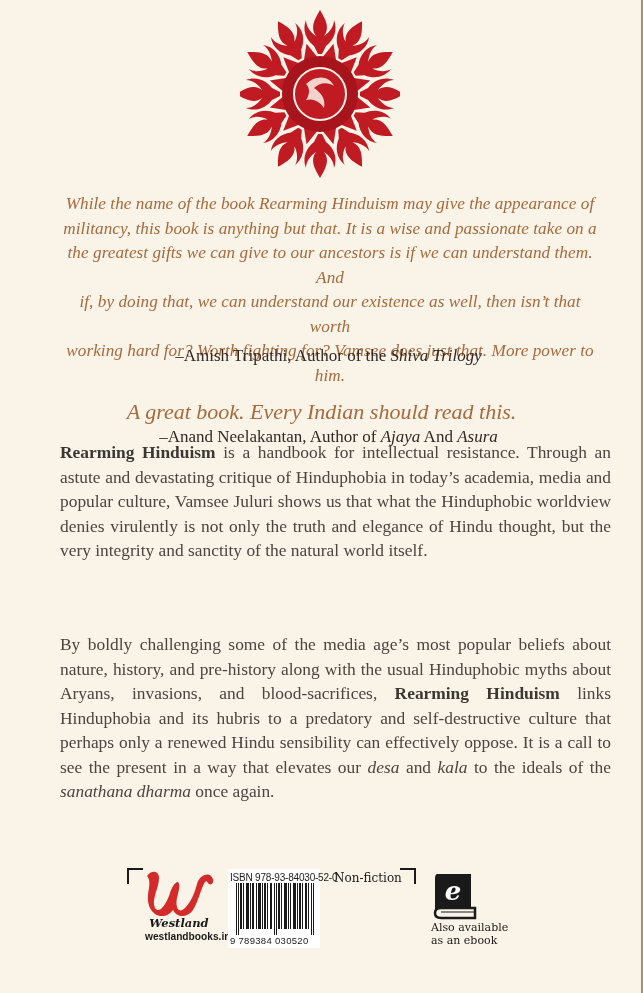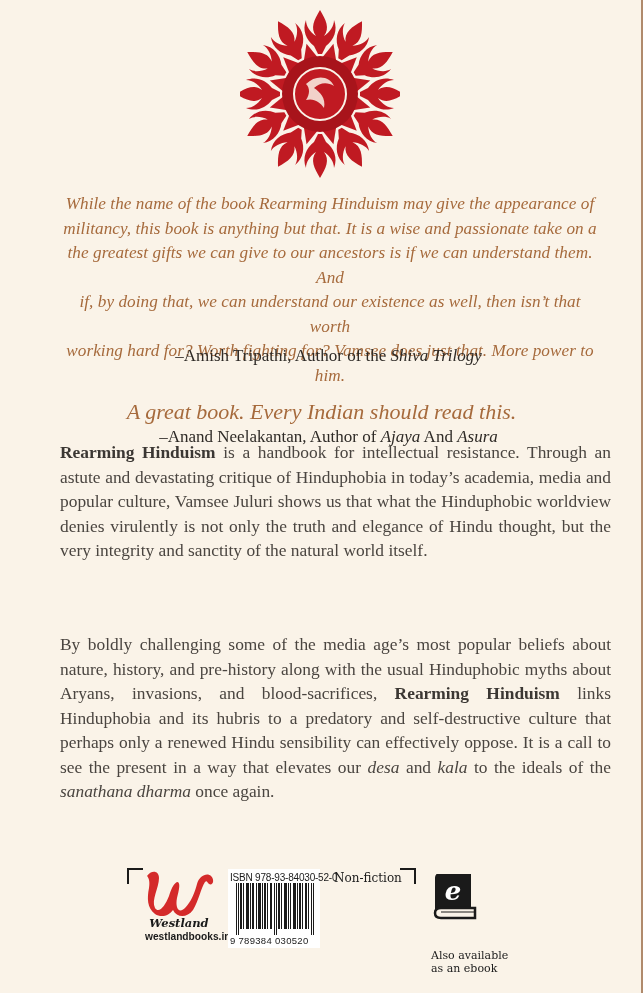--- a/index.html
+++ b/index.html
@@ -188,21 +188,20 @@
       height: 52px;
     }
     .ebook-text {
       position: absolute;
       left: 431px;
       top: 922px;
       font-family: "DejaVu Serif", serif;
       font-size: 11px;
       line-height: 12.5px;
       color: #1a1a1a;
-      margin-top: 28px;
     }
   </style>
 </head>
 <body>
 
 <div class="right-edge"></div>
 
 <svg class="emblem" viewBox="-80 -90 160 180">
   <defs>
     <path id="flame" d="M0,-84 C6,-74 10,-66 4,-58 C10,-62 14,-68 14,-74 C18,-64 14,-54 6,-48 L2,-40 L-2,-40 L-6,-48 C-14,-54 -18,-64 -14,-74 C-14,-68 -10,-62 -4,-58 C-10,-66 -6,-74 0,-84 Z"></path>

